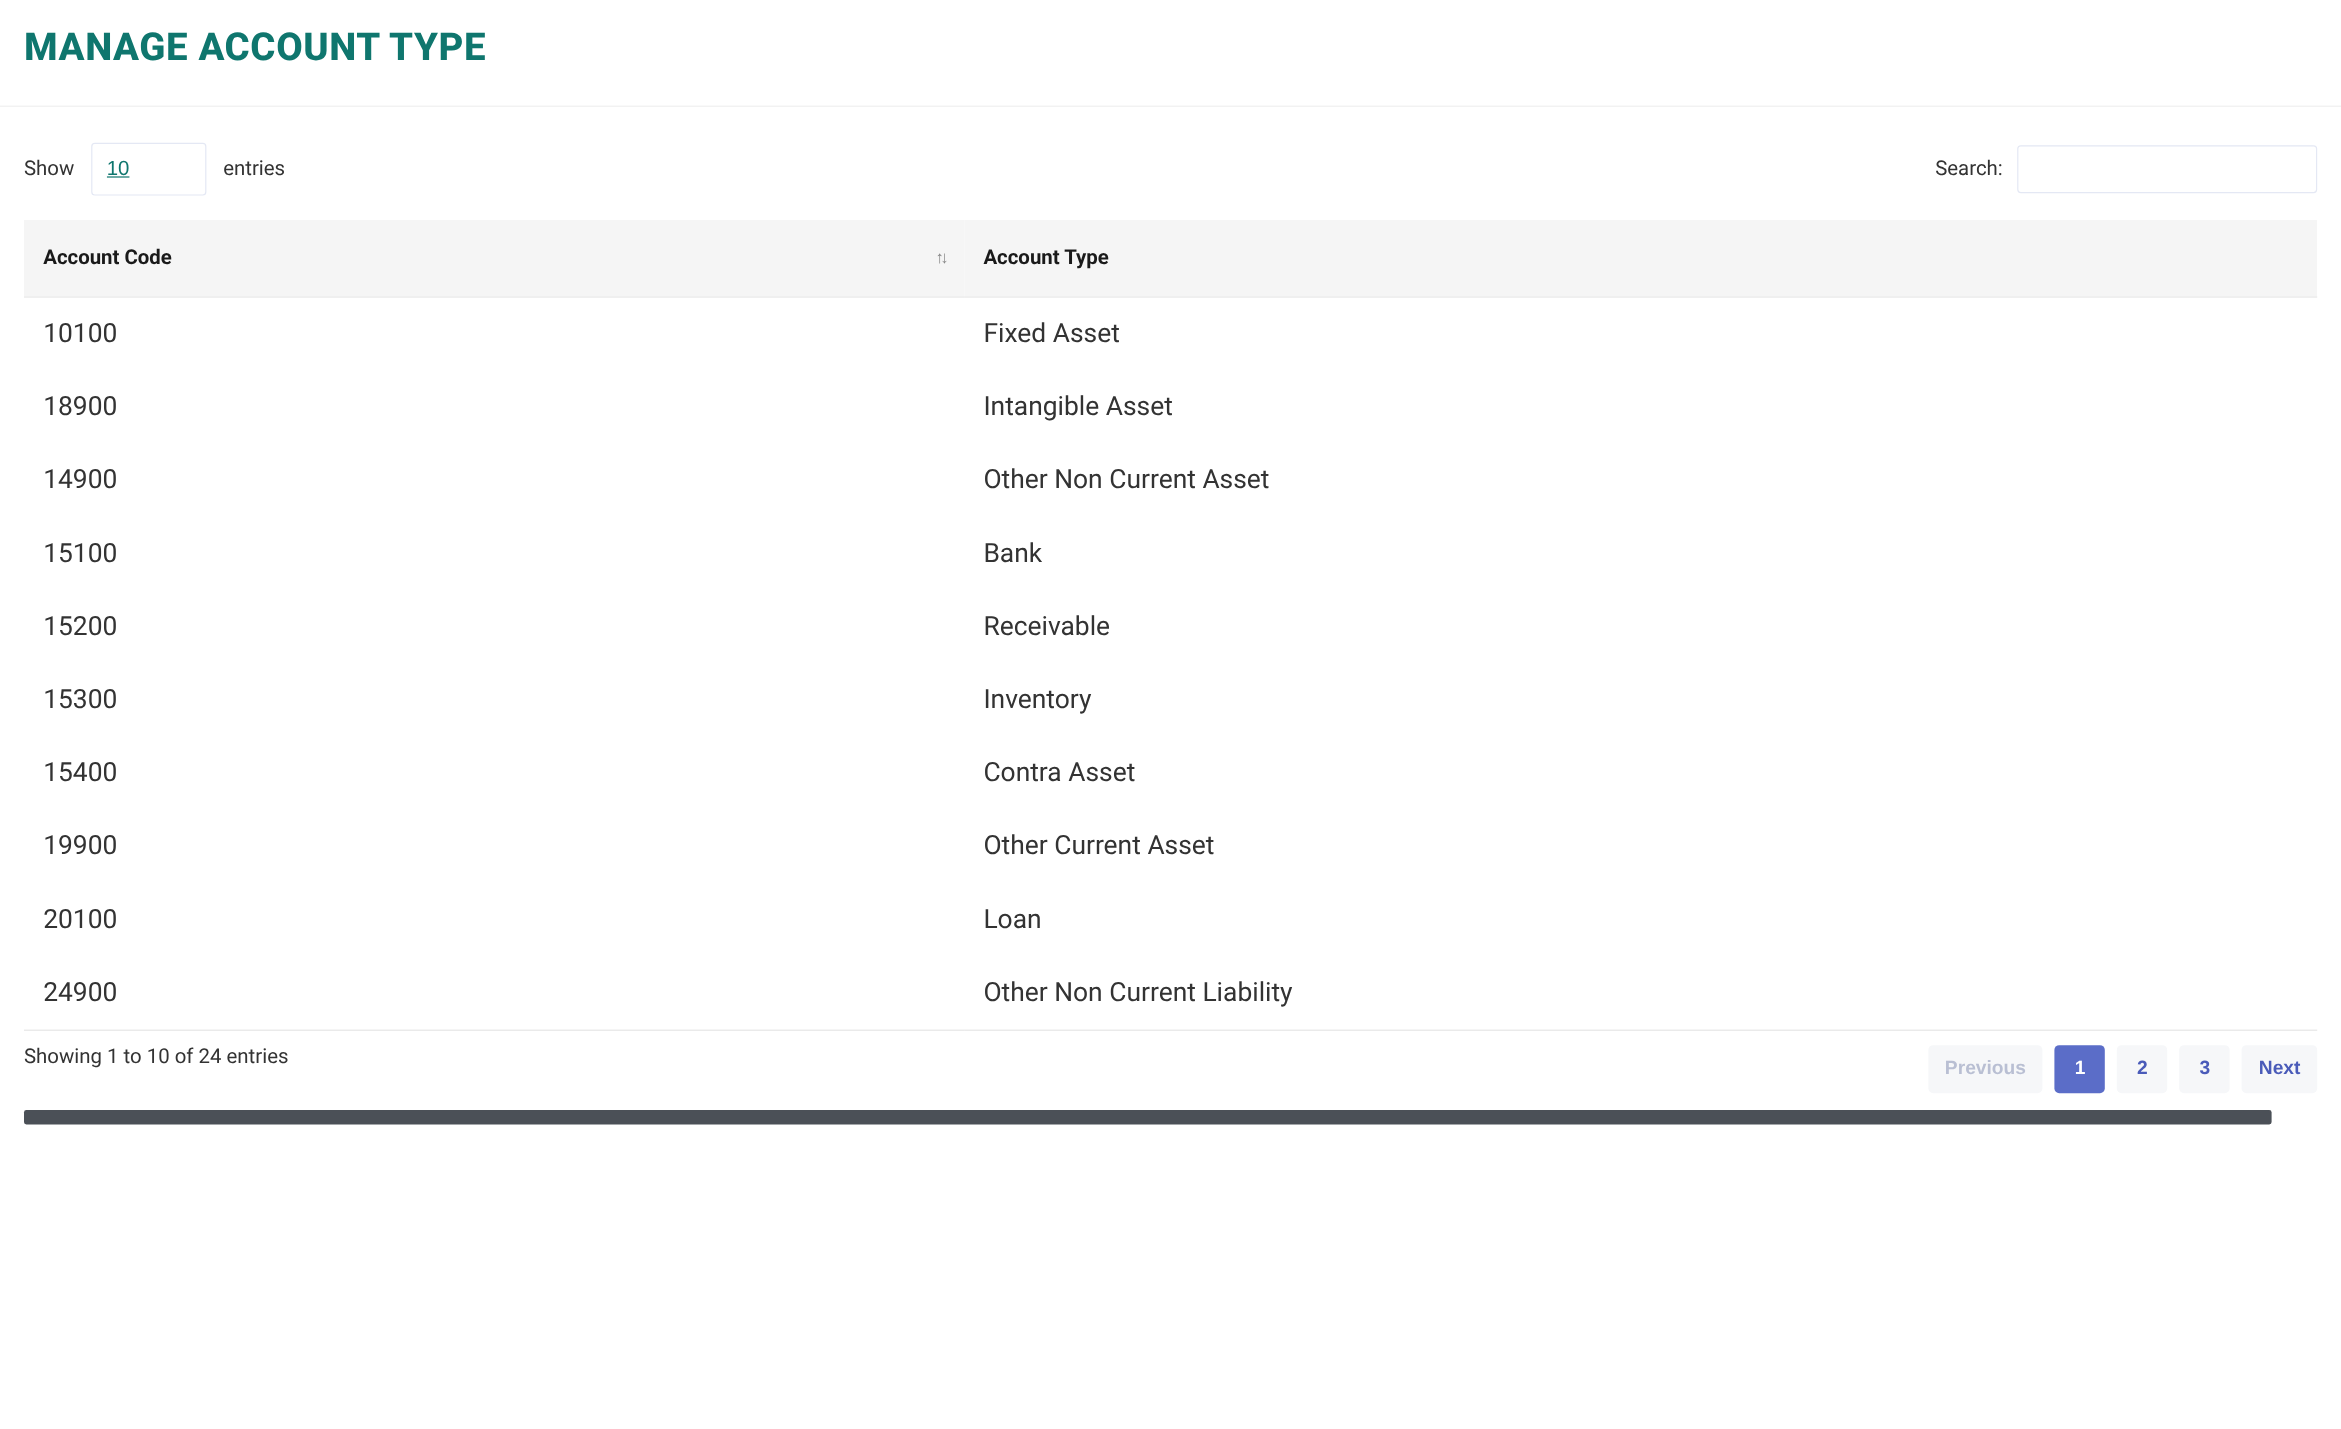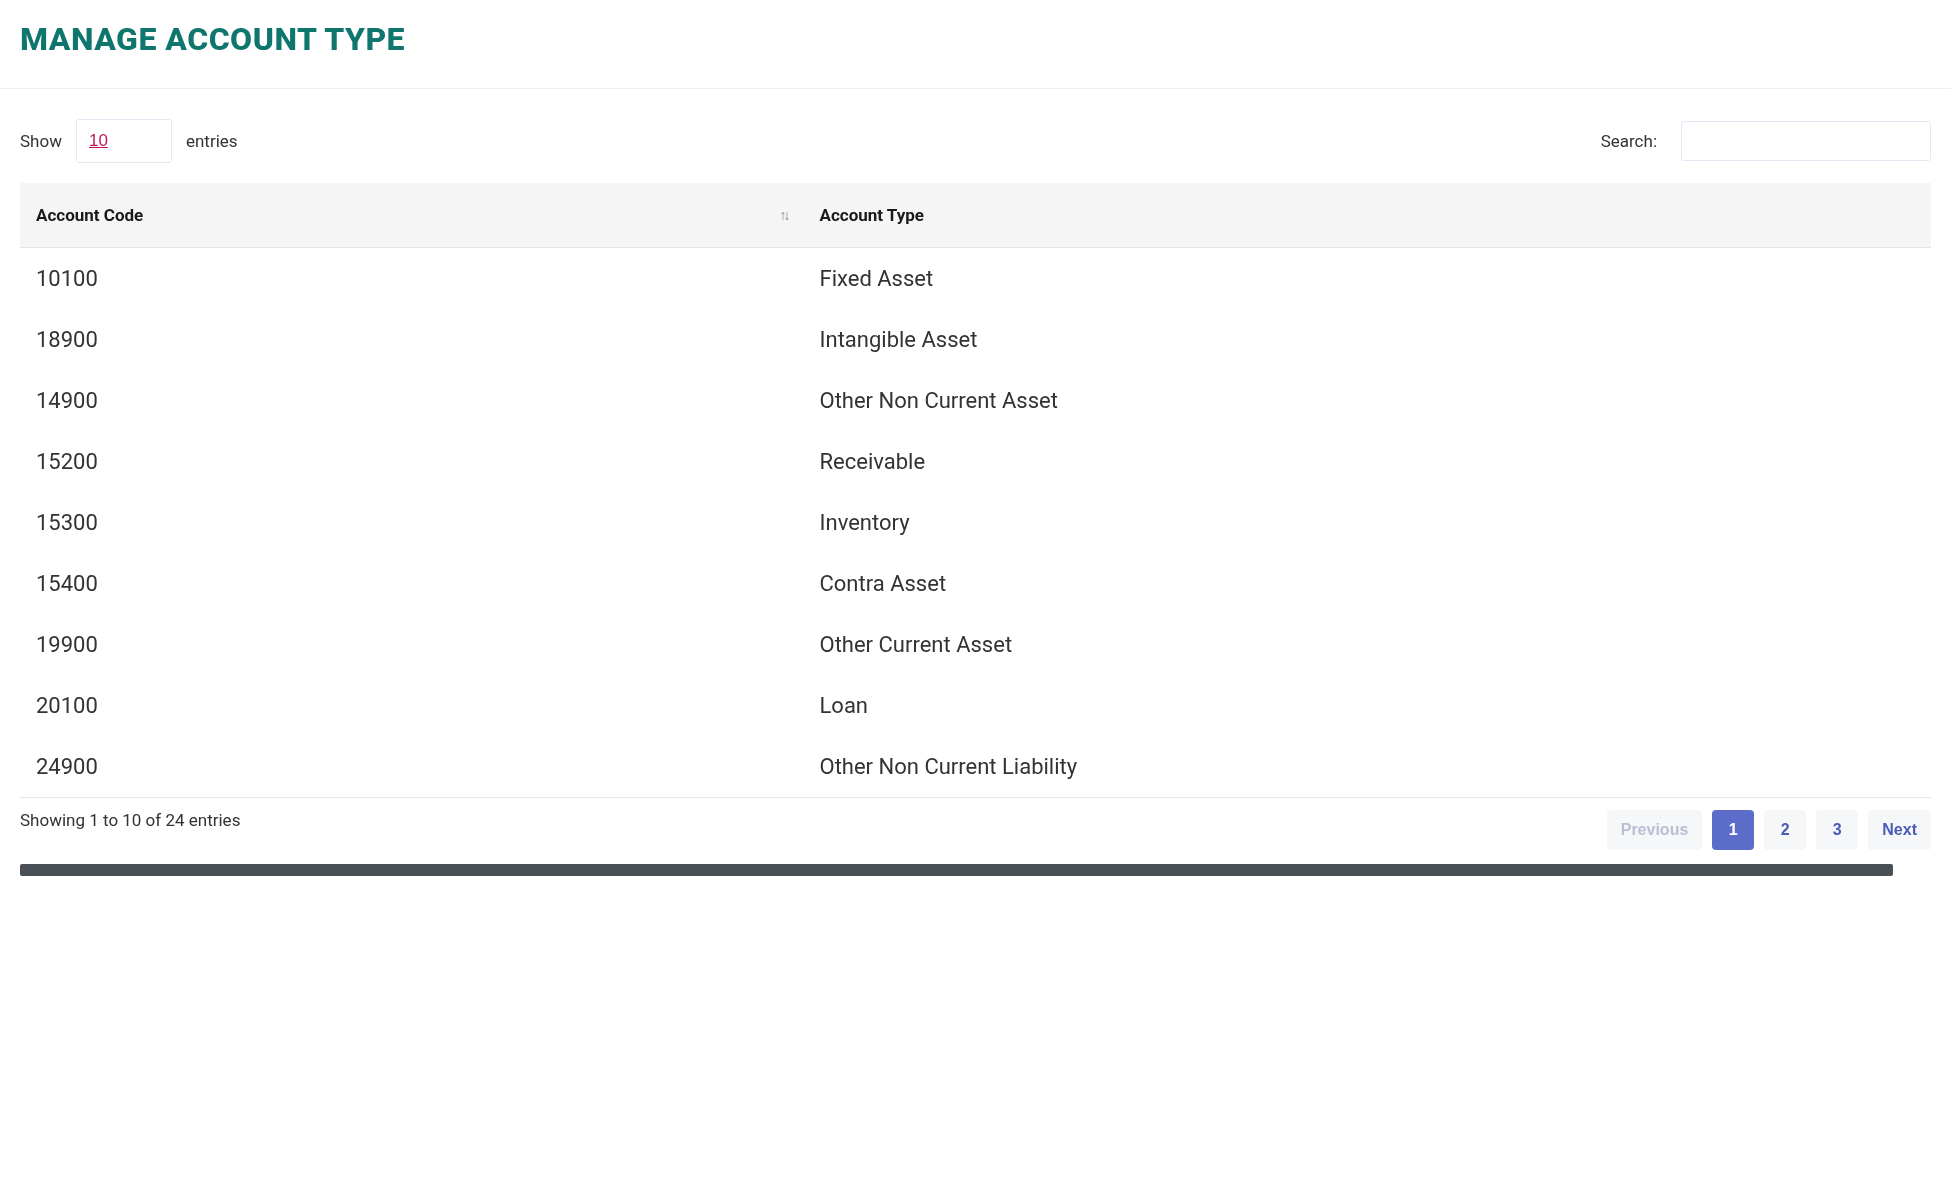--- a/index.html
+++ b/index.html
@@ -43,29 +43,29 @@
       gap: 14px;
     }
     .length-select {
       width: 96px;
       height: 44px;
       border: 1px solid #e4e8f4;
       border-radius: 3px;
       background: #fff;
       font-size: 17px;
       padding: 0 12px;
-      color: #be185d;
+      color: #0f766e;
       appearance: none;
       text-decoration: underline;
       -webkit-appearance: none;
     }
     .search-control {
       display: flex;
       align-items: center;
-      gap: 24px;
+      gap: 12px;
     }
     .search-input {
       width: 250px;
       height: 40px;
       border: 1px solid #e4e8f4;
       border-radius: 3px;
       background: #fff;
       font-size: 16px;
       padding: 0 12px;
     }
@@ -189,20 +189,24 @@
         </tr>
         <tr>
           <td>18900</td>
           <td>Intangible Asset</td>
         </tr>
         <tr>
           <td>14900</td>
           <td>Other Non Current Asset</td>
         </tr>
         <tr>
+          <td>15100</td>
+          <td>Bank</td>
+        </tr>
+        <tr>
           <td>15200</td>
           <td>Receivable</td>
         </tr>
         <tr>
           <td>15300</td>
           <td>Inventory</td>
         </tr>
         <tr>
           <td>15400</td>
           <td>Contra Asset</td>

